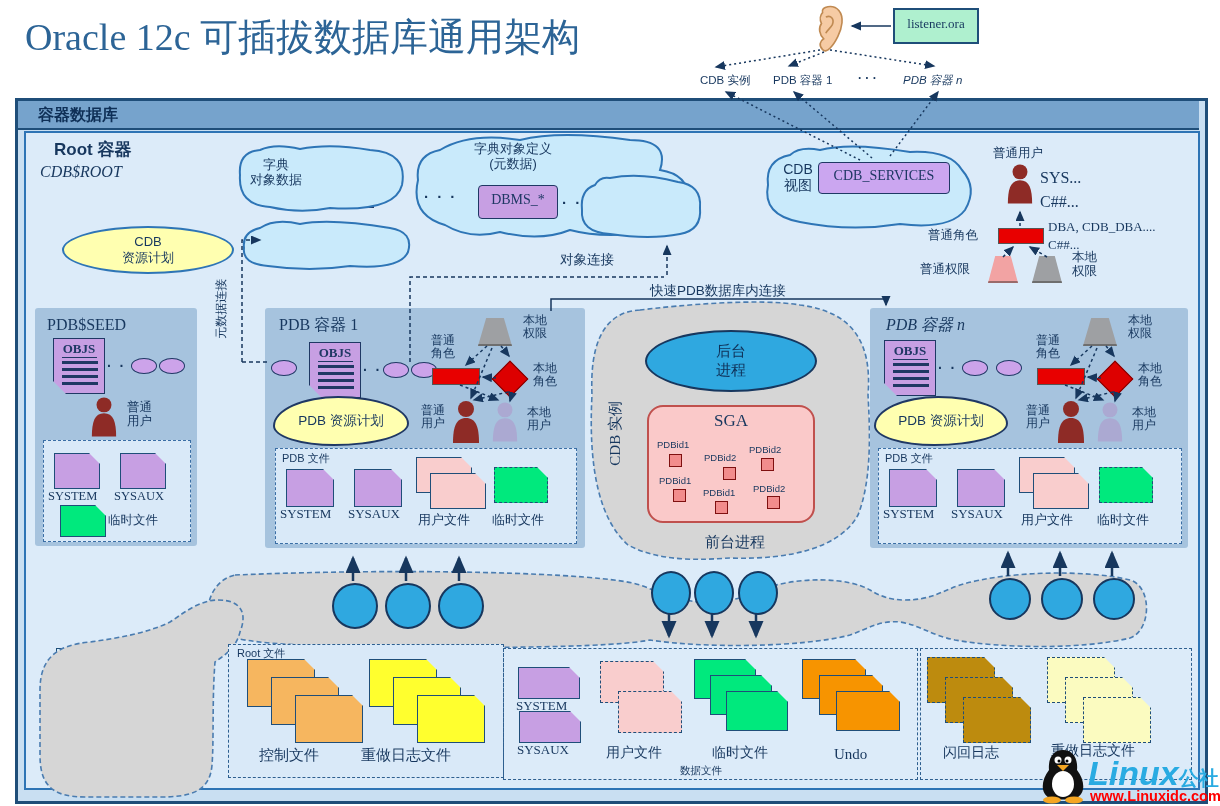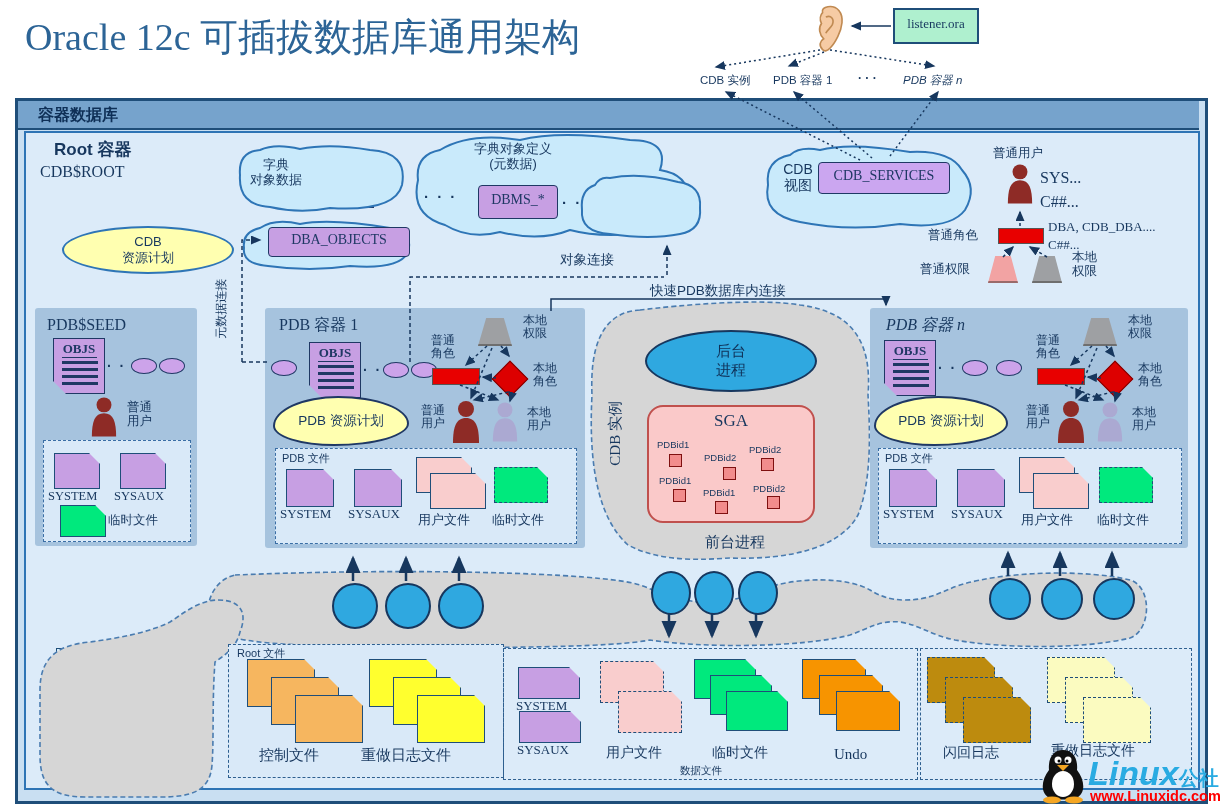--- a/index.html
+++ b/index.html
@@ -84,21 +84,21 @@
   </svg>
   <div class="abs z2" style="left:893px;top:8px;width:82px;height:32px;background:#AFF0CF;border:2px solid #1F4E79;">
     <div class="lab ser" style="left:0;right:0;top:7px;text-align:center;font-size:13px;">listener.ora</div>
   </div>
   <div class="lab z2" style="left:700px;top:74px;font-size:11.5px;">CDB 实例</div>
   <div class="lab z2" style="left:773px;top:74px;font-size:11.5px;">PDB 容器 1</div>
   <div class="lab z2" style="left:858px;top:72px;font-size:12px;font-weight:bold;">· · ·</div>
   <div class="lab z2" style="left:903px;top:74px;font-size:11.5px;font-style:italic;">PDB 容器 n</div>
 
   <div class="lab z2" style="left:42px;top:140px;font-size:17px;font-weight:bold;margin-left:12px;">Root 容器</div>
-  <div class="lab ser z2" style="left:40px;top:163px;font-size:16px;">CDB$ROOT</div>
+  <div class="lab ser z2" style="left:40px;top:163px;font-size:16px;font-style:italic;">CDB$ROOT</div>
 
   <div class="lab ctr z2" style="left:240px;top:158px;width:72px;font-size:13px;">
     <div>字典</div>
     <div>对象数据</div>
   </div>
   <div class="objs" style="left:322px;top:152px;width:50px;height:54px;">
     <span class="t">OBJS</span>
     <span class="bars">
         <i></i>
         <i></i>
@@ -111,23 +111,20 @@
     <div>字典对象定义</div>
     <div>(元数据)</div>
   </div>
   <div class="dots" style="left:424px;top:188px;font-size:15px;">· · ·</div>
   <div class="pbox" style="left:478px;top:185px;width:78px;height:32px;">
     <div style="margin-top:6px;font-size:14px;">DBMS_*</div>
   </div>
   <div class="dots" style="left:562px;top:194px;font-size:15px;">· ·</div>
 
 
-  <div class="pbox" style="left:268px;top:227px;width:140px;height:28px;">
-    <div style="margin-top:4px;font-size:14px;">DBA_OBJECTS</div>
-  </div>
 
   <div class="ylob" style="left:62px;top:226px;width:168px;height:44px;border:2px solid #2E75B6;border-radius:50%;font-size:13px;">
     <div>
         <div>CDB</div>
         <div>资源计划</div>
       </div>
   </div>
 
   <div class="lab ctr z2" style="left:776px;top:162px;width:44px;font-size:14px;">
     <div>CDB</div>

